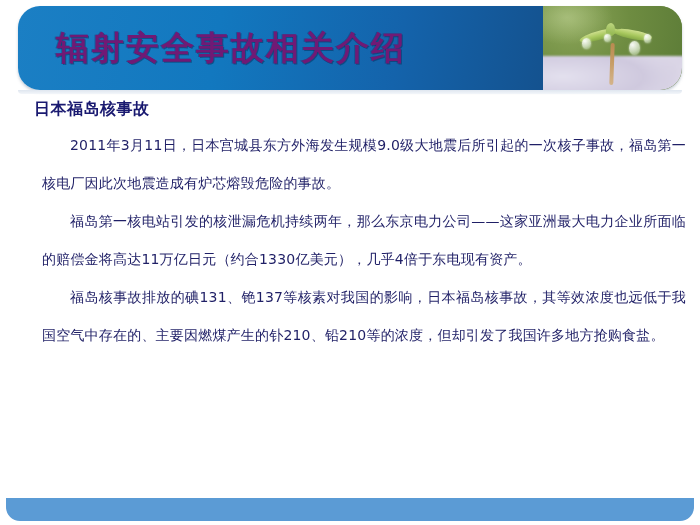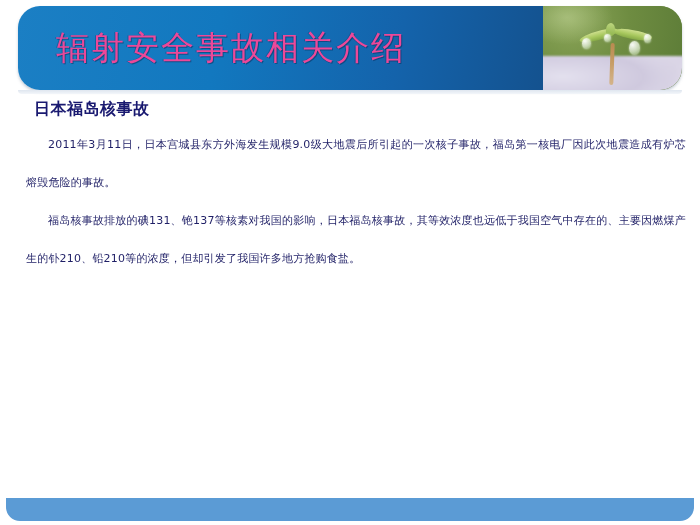--- a/index.html
+++ b/index.html
@@ -39,22 +39,22 @@
     width: 525px;
     height: 84px;
     background: linear-gradient(100deg, #1b7fc4 0%, #1278bf 38%, #1463ab 72%, #14528f 100%);
   }
   .header-title {
     position: absolute;
     left: 38px;
     top: 20px;
     width: 470px;
     font-size: 33px;
-    font-weight: normal;
-    color: #ec4899;
+    font-weight: bold;
+    color: #701a75;
     letter-spacing: 2px;
     line-height: 44px;
     white-space: nowrap;
     text-shadow: 1px 1px 0 rgba(10,50,95,0.55), -1px 0 0 rgba(10,50,95,0.35);
   }
 
   
   .header-photo {
     position: absolute;
     left: 525px;
@@ -165,22 +165,22 @@
   }
   .subhead {
     margin: 0 0 4px 30px;
     font-size: 16px;
     font-weight: bold;
     color: #191970;
     line-height: 26px;
     letter-spacing: 0.5px;
   }
   .para {
-    margin: 0 18px 0 22px;
-    font-size: 11px;
+    margin: 0 18px 0 38px;
+    font-size: 14px;
     color: #1f1f66;
     line-height: 38px;
     text-align: justify;
     text-justify: inter-ideograph;
     text-indent: 2em;
     letter-spacing: 0.2px;
   }
 
   
   .footer-bar {
@@ -220,19 +220,20 @@
 
   </div>
 
   <div class="header-underline"></div>
 
   <div class="content">
     <div class="subhead">日本福岛核事故</div>
 
     <p class="para">2011年3月11日，日本宫城县东方外海发生规模9.0级大地震后所引起的一次核子事故，福岛第一核电厂因此次地震造成有炉芯熔毁危险的事故。</p>
 
+    <p class="para">福岛第一核电站引发的核泄漏危机持续两年，那么东京电力公司——这家亚洲最大电力企业所面临的赔偿金将高达11万亿日元（约合1330亿美元），几乎4倍于东电现有资产。</p>
 
     <p class="para">福岛核事故排放的碘131、铯137等核素对我国的影响，日本福岛核事故，其等效浓度也远低于我国空气中存在的、主要因燃煤产生的钋210、铅210等的浓度，但却引发了我国许多地方抢购食盐。</p>
   </div>
 
   <div class="footer-bar"></div>
 
 </div>
 
 </body></html>

